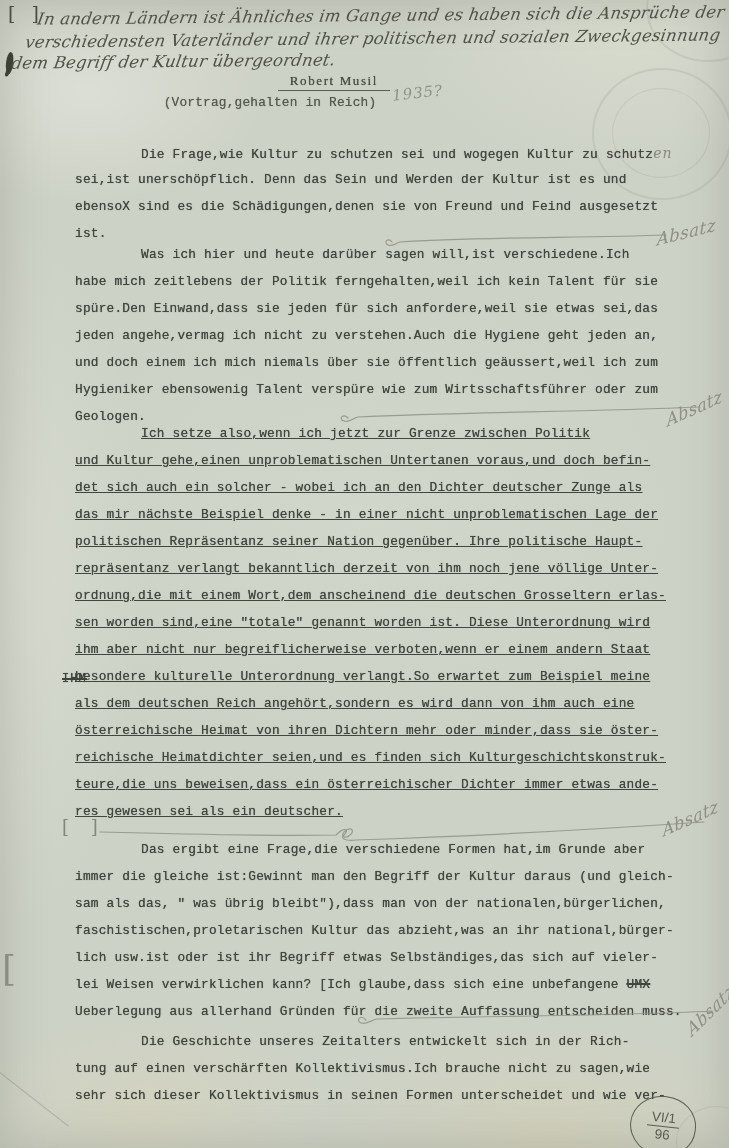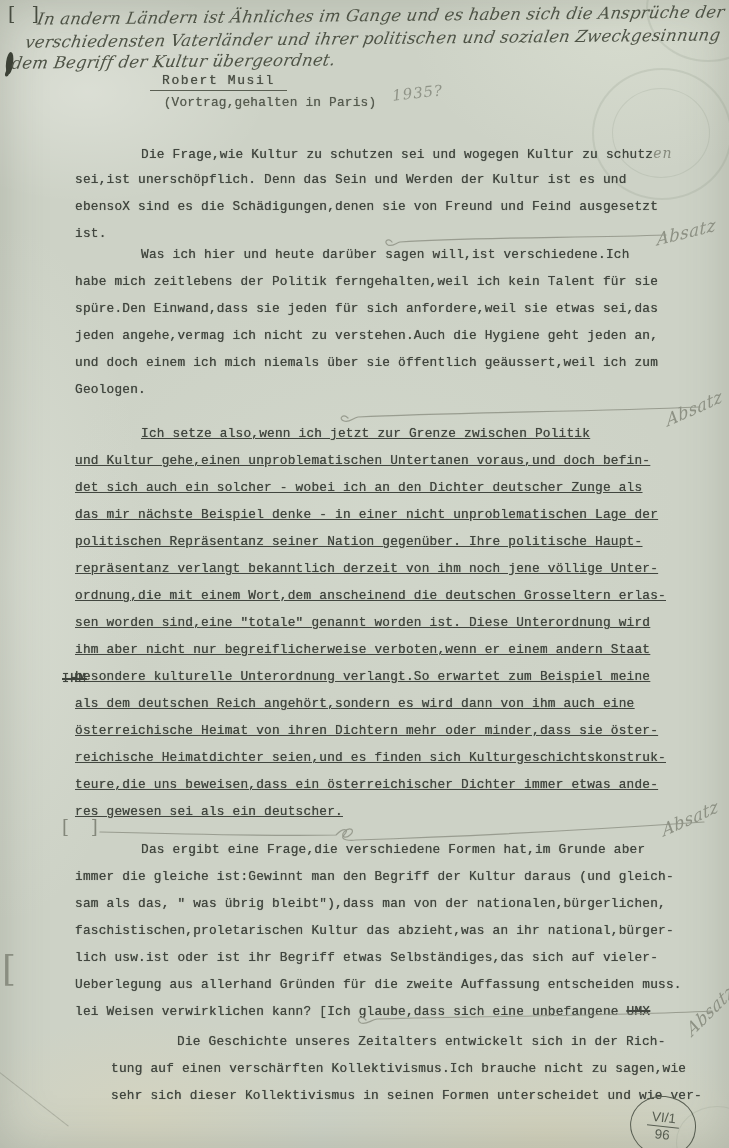--- a/index.html
+++ b/index.html
@@ -18,21 +18,21 @@
   }
   
   .para{position:absolute;left:75px;color:#41463f;font-size:12.8px;line-height:28px;
         letter-spacing:.2px;text-shadow:0 0 .7px rgba(62,68,58,.85);}
   .line{white-space:pre;height:27px;}
   .ind{padding-left:66px;}
   .strike{text-decoration:line-through;text-decoration-thickness:1.5px;}
   .hw-en{font-family:"DejaVu Serif","Liberation Serif",serif;font-style:italic;
          color:#878b7e;font-size:14px;letter-spacing:1px;text-shadow:none;}
   
-  .author{position:absolute;left:150px;top:71px;width:240px;text-align:left;}
+  .author{position:absolute;left:150px;top:71px;width:240px;text-align:right;font-family:Liberation Serif, serif;}
   .author span{color:#4a4f45;font-size:13px;letter-spacing:1.6px;
                border-bottom:1.4px solid #5a5f53;padding:0 12px 2px 12px;
                text-shadow:0 0 .7px rgba(62,68,58,.8);}
   .subtitle{position:absolute;left:130px;top:95px;width:280px;text-align:center;
             color:#565b4f;font-size:12.8px;letter-spacing:.2px;text-shadow:0 0 .7px rgba(70,75,64,.7);}
   
   .hw-ink{position:absolute;font-family:"DejaVu Serif","Liberation Serif",serif;
           font-style:italic;color:#4e5346;white-space:pre;}
   .note-l{font-size:16.5px;letter-spacing:.2px;transform:skewX(-10deg) rotate(-.6deg);}
   
@@ -77,41 +77,42 @@
   <div class="crease"></div>
 
   <div class="bracket-ink" style="left:8px;top:2px;">[ ]</div>
   <div class="comma-mark"></div>
 
   <div class="hw-ink note-l" style="left:38px;top:6px;">In andern Ländern ist Ähnliches im Gange und es haben sich die Ansprüche der</div>
   <div class="hw-ink note-l" style="left:26px;top:29px;">verschiedensten Vaterländer und ihrer politischen und sozialen Zweckgesinnung</div>
   <div class="hw-ink note-l" style="left:12px;top:52px;">dem Begriff der Kultur übergeordnet.</div>
 
   <div class="author"><span>Robert Musil</span></div>
-  <div class="subtitle">(Vortrag,gehalten in Paris)</div>
+  <div class="subtitle">(Vortrag,gehalten in Reich)</div>
   <div class="pencil date-note" style="left:392px;top:84px;">1935?</div>
 
   <div class="para" style="top:139px;">
     <div class="line ind"><span>Die Frage,wie Kultur zu schutzen sei und wogegen Kultur zu schutz</span><span class="hw-en">en</span></div>
     <div class="line">sei,ist unerschöpflich. Denn das Sein und Werden der Kultur ist es und</div>
     <div class="line">ebensoX sind es die Schädigungen,denen sie von Freund und Feind ausgesetzt</div>
     <div class="line">ist.</div>
   </div>
 
   <svg class="divider" style="left:382px;top:230px;" width="290" height="20" viewBox="0 0 290 20">
     <path d="M10,12 c-4,-5 -9,0 -4,3 c4,2 8,-2 12,-3 C 90,7 200,8 284,5"></path>
   </svg>
   <div class="pencil absatz" style="left:656px;top:222px;transform:rotate(-14deg) skewX(-14deg);">Absatz</div>
 
   <div class="para" style="top:241px;">
     <div class="line ind">Was ich hier und heute darüber sagen will,ist verschiedene.Ich</div>
     <div class="line">habe mich zeitlebens der Politik ferngehalten,weil ich kein Talent für sie</div>
     <div class="line">spüre.Den Einwand,dass sie jeden für sich anfordere,weil sie etwas sei,das</div>
     <div class="line">jeden angehe,vermag ich nicht zu verstehen.Auch die Hygiene geht jeden an,</div>
     <div class="line">und doch einem ich mich niemals über sie öffentlich geäussert,weil ich zum</div>
+    <div class="line">Hygieniker ebensowenig Talent verspüre wie zum Wirtsschaftsführer oder zum</div>
     <div class="line">Geologen.</div>
   </div>
 
   <svg class="divider" style="left:336px;top:400px;" width="370" height="24" viewBox="0 0 370 24">
     <path d="M12,18 c-5,-5 -10,1 -4,3 c5,2 9,-3 14,-4 C 120,12 250,12 364,7"></path>
   </svg>
   <div class="pencil absatz" style="left:664px;top:398px;transform:rotate(-24deg) skewX(-14deg);">Absatz</div>
 
   <div class="para" style="top:420px;text-decoration:underline;">
     <div class="line ind">Ich setze also,wenn ich jetzt zur Grenze zwischen Politik</div>
@@ -139,32 +140,32 @@
     <path d="M248,14 c6,-6 12,-2 6,3 c-4,4 -10,2 -6,-3 z"></path>
   </svg>
   <div class="pencil absatz" style="left:660px;top:808px;transform:rotate(-24deg) skewX(-14deg);">Absatz</div>
 
   <div class="para" style="top:836px;">
     <div class="line ind">Das ergibt eine Frage,die verschiedene Formen hat,im Grunde aber</div>
     <div class="line">immer die gleiche ist:Gewinnt man den Begriff der Kultur daraus (und gleich-</div>
     <div class="line">sam als das, " was übrig bleibt"),dass man von der nationalen,bürgerlichen,</div>
     <div class="line">faschistischen,proletarischen Kultur das abzieht,was an ihr national,bürger-</div>
     <div class="line">lich usw.ist oder ist ihr Begriff etwas Selbständiges,das sich auf vieler-</div>
+    <div class="line"><span>lei Weisen verwirklichen kann? [Ich glaube,dass sich eine unbefangene </span><span class="strike">UMX</span></div>
     <div class="line">Ueberlegung aus allerhand Gründen für die zweite Auffassung entscheiden muss.</div>
-    <div class="line"><span>lei Weisen verwirklichen kann? [Ich glaube,dass sich eine unbefangene </span><span class="strike">UMX</span></div>
   </div>
 
   <div class="bracket-pencil" style="left:2px;top:948px;font-size:36px;color:#8a8e81;">[</div>
 
   <svg class="divider" style="left:352px;top:1006px;" width="365" height="22" viewBox="0 0 365 22">
     <path d="M14,14 c-5,-6 -11,0 -5,3 c5,2 10,-3 16,-4 C 140,10 260,10 360,5"></path>
   </svg>
   <div class="pencil absatz" style="left:680px;top:1000px;transform:rotate(-45deg) skewX(-14deg);">Absatz</div>
 
-  <div class="para" style="top:1028px;margin-left:36px;">
+  <div class="para" style="top:1028px;">
     <div class="line ind">Die Geschichte unseres Zeitalters entwickelt sich in der Rich-</div>
     <div class="line">tung auf einen verschärften Kollektivismus.Ich brauche nicht zu sagen,wie</div>
     <div class="line">sehr sich dieser Kollektivismus in seinen Formen unterscheidet und wie ver-</div>
   </div>
 
   <div class="stamp">
     <span class="top">VI/1</span>
     <span>96</span>
   </div>
 

